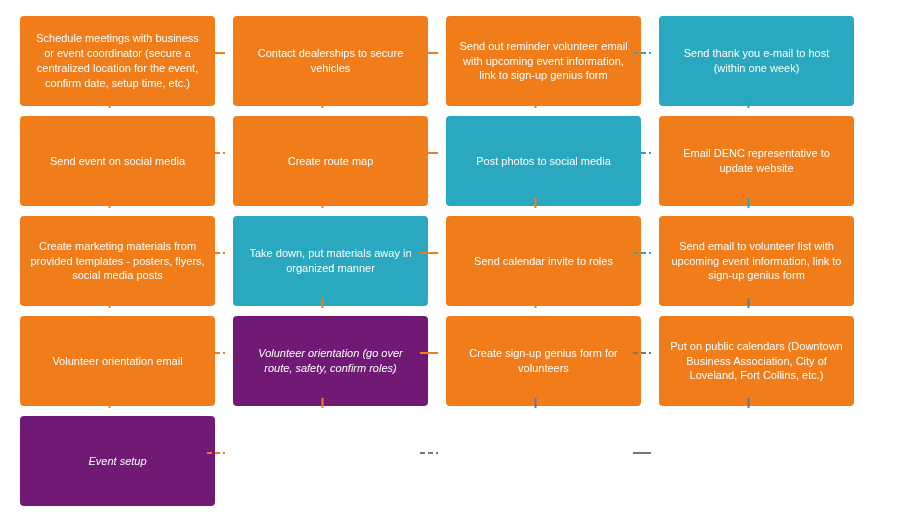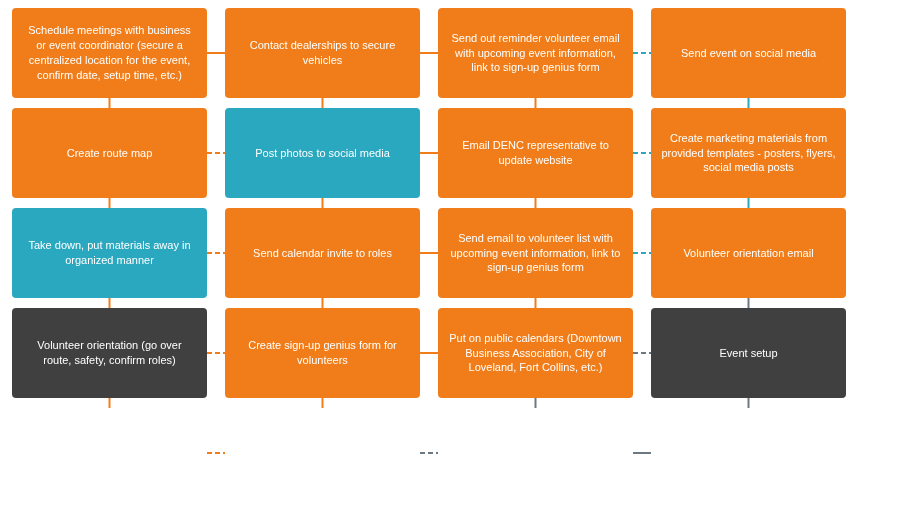--- a/index.html
+++ b/index.html
@@ -9,20 +9,21 @@
       font-size: 11px;
       width: 900px;
       height: 520px;
       overflow: hidden;
     }
 
     .diagram {
       position: relative;
       width: 900px;
       height: 520px;
+      padding: 8px;
     }
 
     .grid {
       display: grid;
       grid-template-columns: 195px 195px 195px 195px;
       grid-template-rows: repeat(5, 90px);
       gap: 10px 18px;
       padding: 8px 12px;
       position: relative;
     }
@@ -35,39 +36,40 @@
       text-align: center;
       padding: 8px 10px;
       color: #fff;
       font-size: 11px;
       line-height: 1.35;
       position: relative;
     }
 
     .orange { background-color: #f07d1a; }
     .teal   { background-color: #29a8c0; }
-    .gray   { background-color: #404040; }
+    .gray   { background-color: #701a75; font-style: italic; }
 
     
     .svg-overlay {
       position: absolute;
       top: 0; left: 0;
       width: 900px;
       height: 520px;
       pointer-events: none;
     }
   </style>
 </head>
 <body>
 
 <div class="diagram">
   <div class="grid" id="card-grid">
   <div class="card orange">Schedule meetings with business or event coordinator (secure a centralized location for the event, confirm date, setup time, etc.)</div>
       <div class="card orange">Contact dealerships to secure vehicles</div>
       <div class="card orange">Send out reminder volunteer email with upcoming event information, link to sign-up genius form</div>
+      <div class="card teal">Send thank you e-mail to host (within one week)</div>
       <div class="card orange">Send event on social media</div>
       <div class="card orange">Create route map</div>
       <div class="card teal">Post photos to social media</div>
       <div class="card orange">Email DENC representative to update website</div>
       <div class="card orange">Create marketing materials from provided templates - posters, flyers, social media posts</div>
       <div class="card teal">Take down, put materials away in organized manner</div>
       <div class="card orange">Send calendar invite to roles</div>
       <div class="card orange">Send email to volunteer list with upcoming event information, link to sign-up genius form</div>
       <div class="card orange">Volunteer orientation email</div>
       <div class="card gray">Volunteer orientation (go over route, safety, confirm roles)</div>

